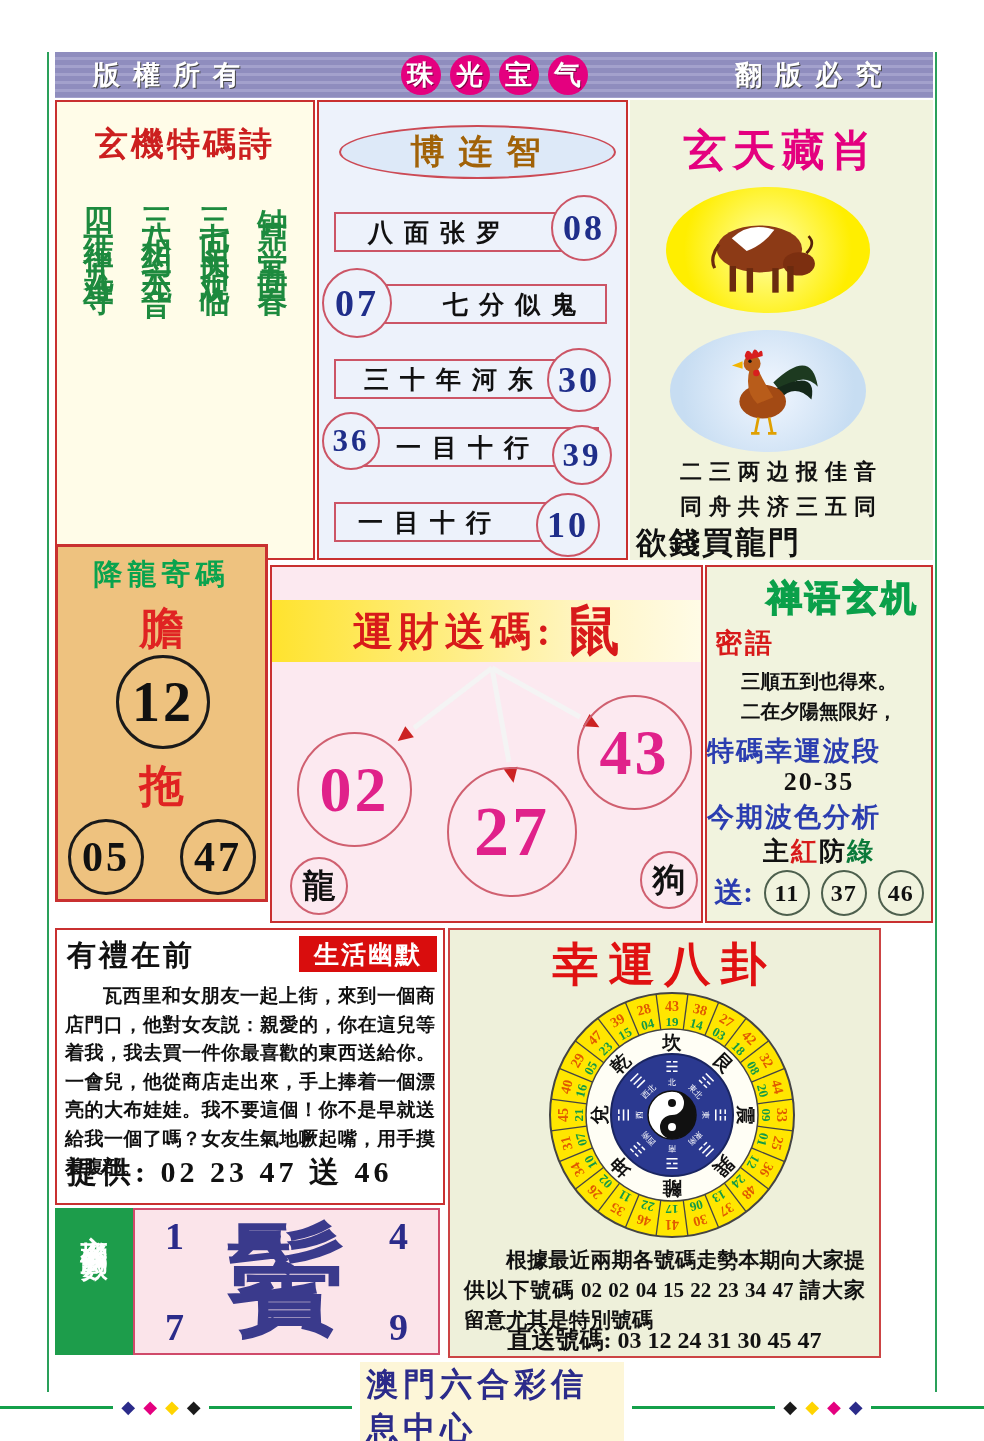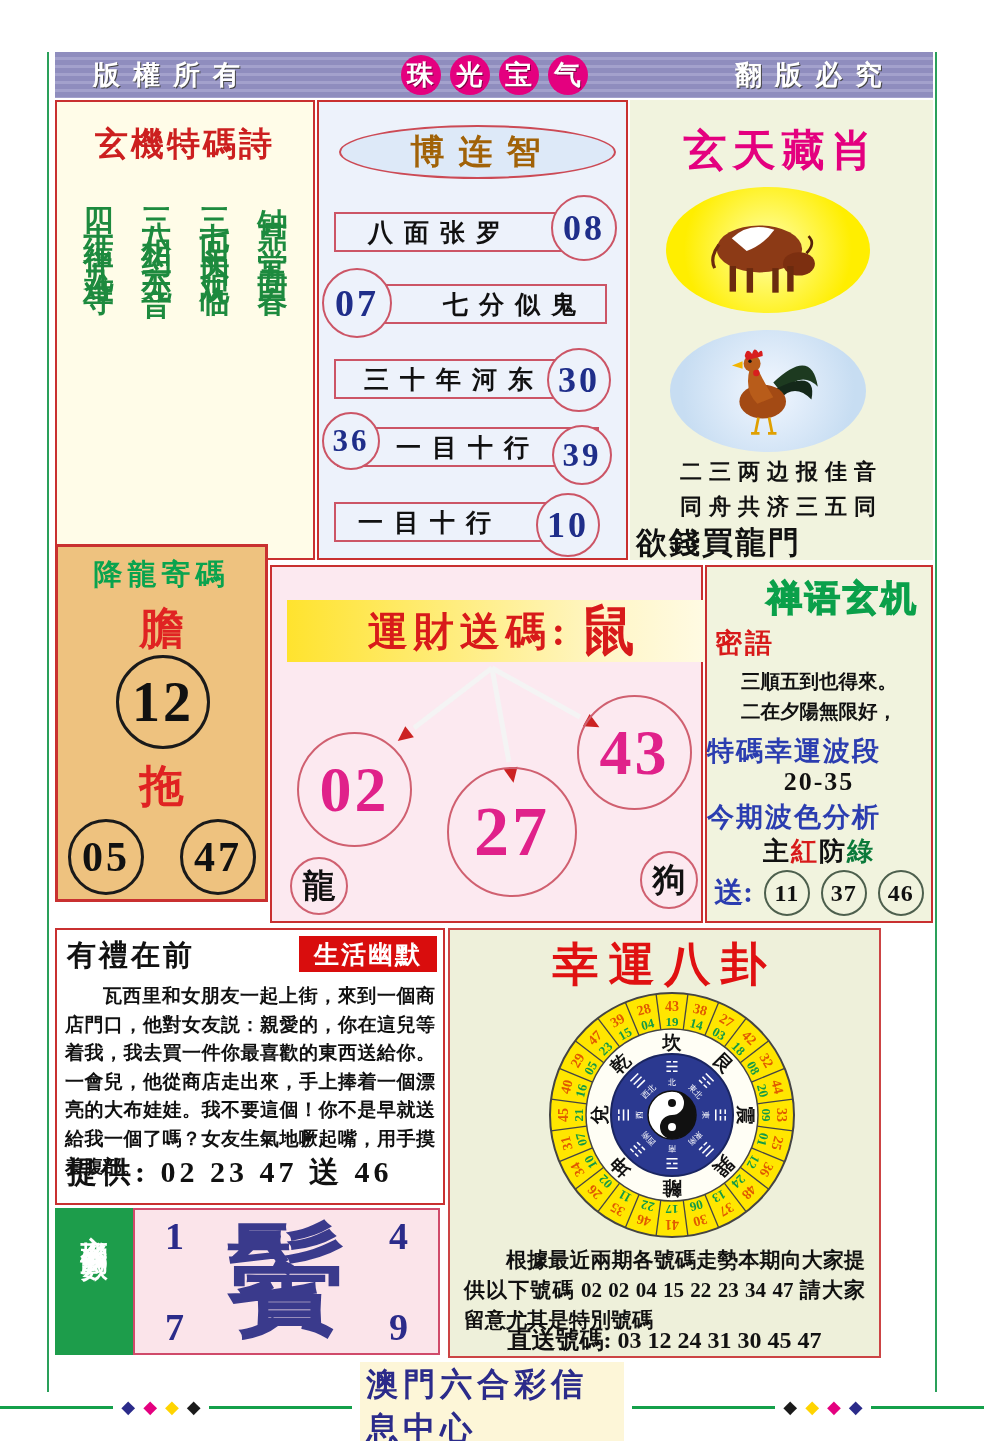--- a/index.html
+++ b/index.html
@@ -36,21 +36,21 @@
   .yellow-ellipse{left:36px;top:87px;width:204px;height:126px;background:radial-gradient(circle,#ffffaa 0%,#ffee00 70%);}
   .blue-ellipse{left:40px;top:230px;width:196px;height:122px;background:radial-gradient(circle,#f2f7ff 0%,#c7ddf2 75%);}
   .xtcx-line{position:absolute;width:100%;text-align:center;font-weight:bold;font-size:22px;color:#111;letter-spacing:7px;}
   .xtcx-bottom{position:absolute;left:6px;font-weight:bold;font-size:31px;color:#111;letter-spacing:2px;}
   
   .jl-box{left:55px;top:544px;width:213px;height:358px;background:#eec27f;border:3px solid #c93030;}
   .jl-title{margin-top:8px;text-align:center;color:#09a34e;font-weight:bold;font-size:29px;letter-spacing:5px;}
   .jl-red{position:absolute;width:100%;text-align:center;color:#e02222;font-weight:bold;font-size:44px;}
   .jl-circle{border:3px solid #1a1a1a;color:#111;font-weight:bold;letter-spacing:3px;}
   .yc-box{left:270px;top:565px;width:433px;height:358px;background:#fce9f0;border:2px solid #c93030;}
-  .yc-band{left:15px;top:33px;width:100%;height:62px;background:linear-gradient(90deg,#ffe32e 0%,#fff6c8 75%,#fffbe6 100%);
+  .yc-band{left:0;top:33px;width:100%;height:62px;background:linear-gradient(90deg,#ffe32e 0%,#fff6c8 75%,#fffbe6 100%);
            display:flex;align-items:center;justify-content:center;gap:10px;}
   .yc-label{color:#d81a1a;font-weight:bold;font-size:40px;letter-spacing:6px;}
   .yc-zodiac{color:#d81a1a;font-weight:bold;font-size:54px;}
   .yc-circle{border:2px solid #d06070;color:#e0218a;font-weight:bold;letter-spacing:3px;}
   .yc-small{border:2px solid #d06070;color:#111;font-weight:bold;font-size:33px;}
   .cy-box{left:705px;top:565px;width:228px;height:358px;background:#f1f3de;border:2px solid #c93030;}
   .cy-title{margin-top:8px;text-align:center;font-weight:bold;font-size:35px;letter-spacing:3px;
             color:#0aa04a;margin-left:48px;-webkit-text-stroke:1.6px #0aa04a;-webkit-text-fill-color:#ffffff;}
   .cy-secret{position:absolute;left:8px;top:58px;color:#d81a1a;font-weight:bold;font-size:27px;letter-spacing:3px;}
   .cy-lines{position:absolute;left:0;top:100px;width:100%;text-align:center;font-weight:bold;font-size:19.5px;

